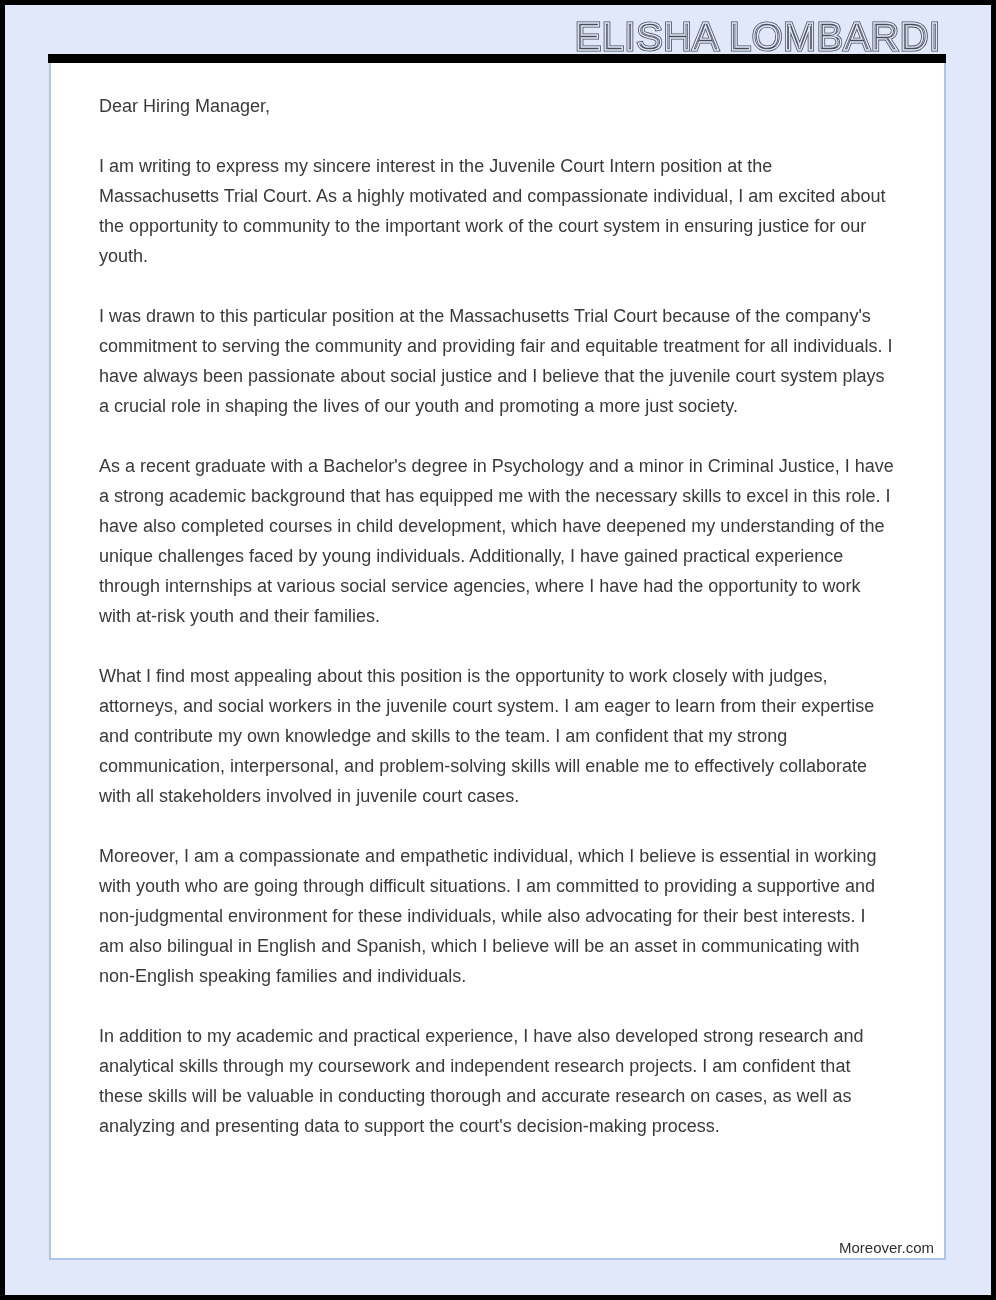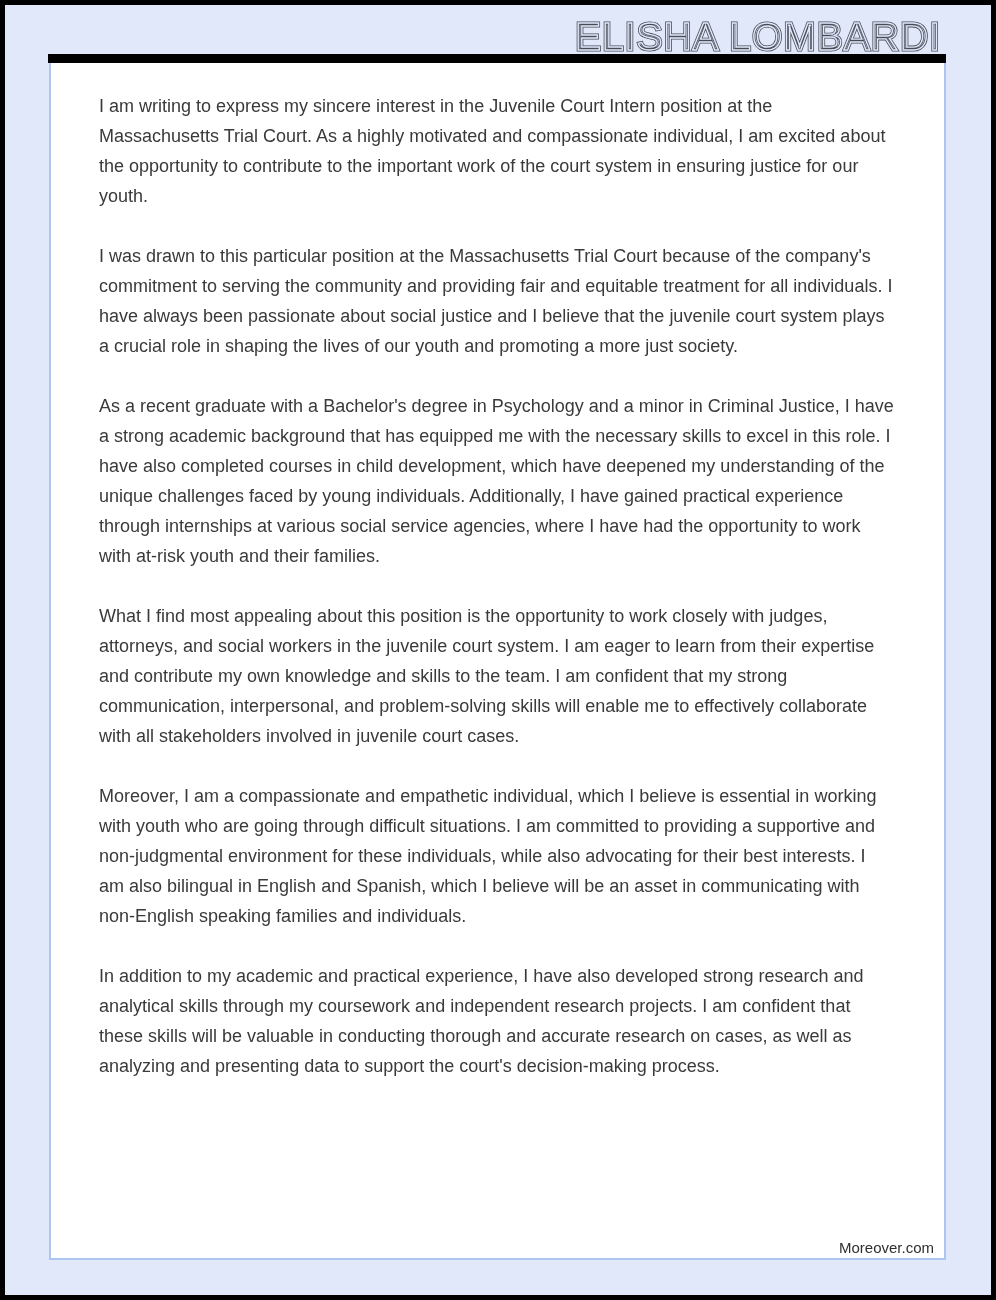--- a/index.html
+++ b/index.html
@@ -89,21 +89,22 @@
     <span class="stack">
       <span class="back">ELISHA LOMBARDI</span>
       <span class="front" aria-hidden="true">ELISHA LOMBARDI</span>
     </span>
   </div>
 
   <div class="top-bar"></div>
 
   <div class="page">
     <div class="letter-body">
-      <p>I am writing to express my sincere interest in the Juvenile Court Intern position at the Massachusetts Trial Court. As a highly motivated and compassionate individual, I am excited about the opportunity to contribute to the important work of the court system in ensuring justice for our youth.</p>
+      <p>Dear Hiring Manager,</p>
+      <p>I am writing to express my sincere interest in the Juvenile Court Intern position at the Massachusetts Trial Court. As a highly motivated and compassionate individual, I am excited about the opportunity to community to the important work of the court system in ensuring justice for our youth.</p>
       <p>I was drawn to this particular position at the Massachusetts Trial Court because of the company's commitment to serving the community and providing fair and equitable treatment for all individuals. I have always been passionate about social justice and I believe that the juvenile court system plays a crucial role in shaping the lives of our youth and promoting a more just society.</p>
       <p>As a recent graduate with a Bachelor's degree in Psychology and a minor in Criminal Justice, I have a strong academic background that has equipped me with the necessary skills to excel in this role. I have also completed courses in child development, which have deepened my understanding of the unique challenges faced by young individuals. Additionally, I have gained practical experience through internships at various social service agencies, where I have had the opportunity to work with at-risk youth and their families.</p>
       <p>What I find most appealing about this position is the opportunity to work closely with judges, attorneys, and social workers in the juvenile court system. I am eager to learn from their expertise and contribute my own knowledge and skills to the team. I am confident that my strong communication, interpersonal, and problem-solving skills will enable me to effectively collaborate with all stakeholders involved in juvenile court cases.</p>
       <p>Moreover, I am a compassionate and empathetic individual, which I believe is essential in working with youth who are going through difficult situations. I am committed to providing a supportive and non-judgmental environment for these individuals, while also advocating for their best interests. I am also bilingual in English and Spanish, which I believe will be an asset in communicating with non-English speaking families and individuals.</p>
       <p>In addition to my academic and practical experience, I have also developed strong research and analytical skills through my coursework and independent research projects. I am confident that these skills will be valuable in conducting thorough and accurate research on cases, as well as analyzing and presenting data to support the court's decision-making process.</p>
     </div>
     <div class="watermark">Moreover.com</div>
   </div>
 
 </div>

